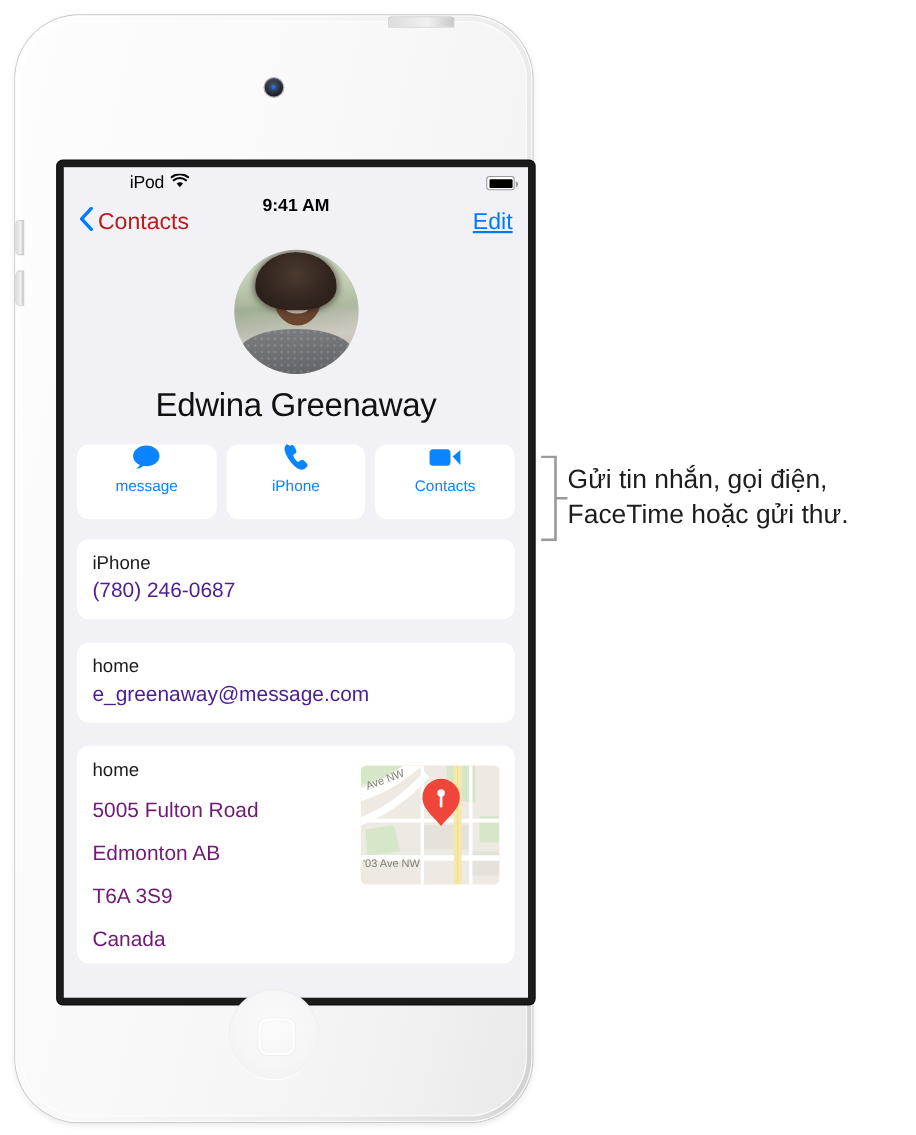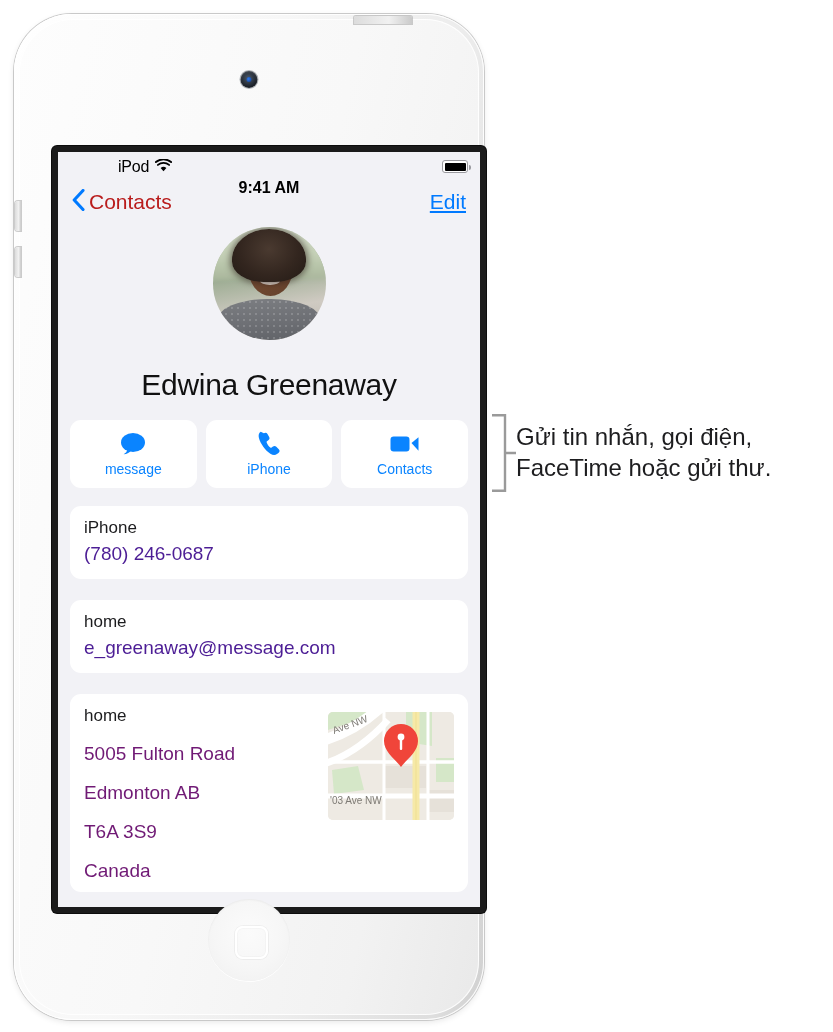--- a/index.html
+++ b/index.html
@@ -210,39 +210,38 @@
   #avatar .av-body { position:absolute; left:4%; bottom:-4%; width:92%; height:40%;
     border-radius: 48% 48% 0 0;
     background: linear-gradient(175deg, #7c7e82 0%, #6c6e73 55%, #5c5e63 100%);}
   #avatar .av-body::after { content:""; position:absolute; inset:0;
     background-image: radial-gradient(rgba(255,255,255,0.17) 1px, transparent 1.2px);
     background-size: 6px 6px; border-radius: inherit;}
 
   #contact-name {
     font-size: 30px;
     color: #111;
-    margin-top: 28px;
+    margin-top: 12px;
     letter-spacing: -0.3px;
   }
 
   
   #action-row {
     display: flex;
     gap: 9px;
     padding: 18px 12px 0 12px;
   }
   .action-btn {
     flex: 1;
     background: #ffffff;
     border-radius: 11px;
     height: 68px;
     display: flex;
     flex-direction: column;
     align-items: center;
-    justify-content: center;
     gap: 5px;
     cursor: pointer;
   }
   .action-label { color: #0a84ff; font-size: 14px; }
   .action-icon { height: 24px; display: flex; align-items: center; justify-content: center; }
 
   
   #cards { padding: 18px 12px 0 12px; }
   .info-card {
     background: #ffffff;

